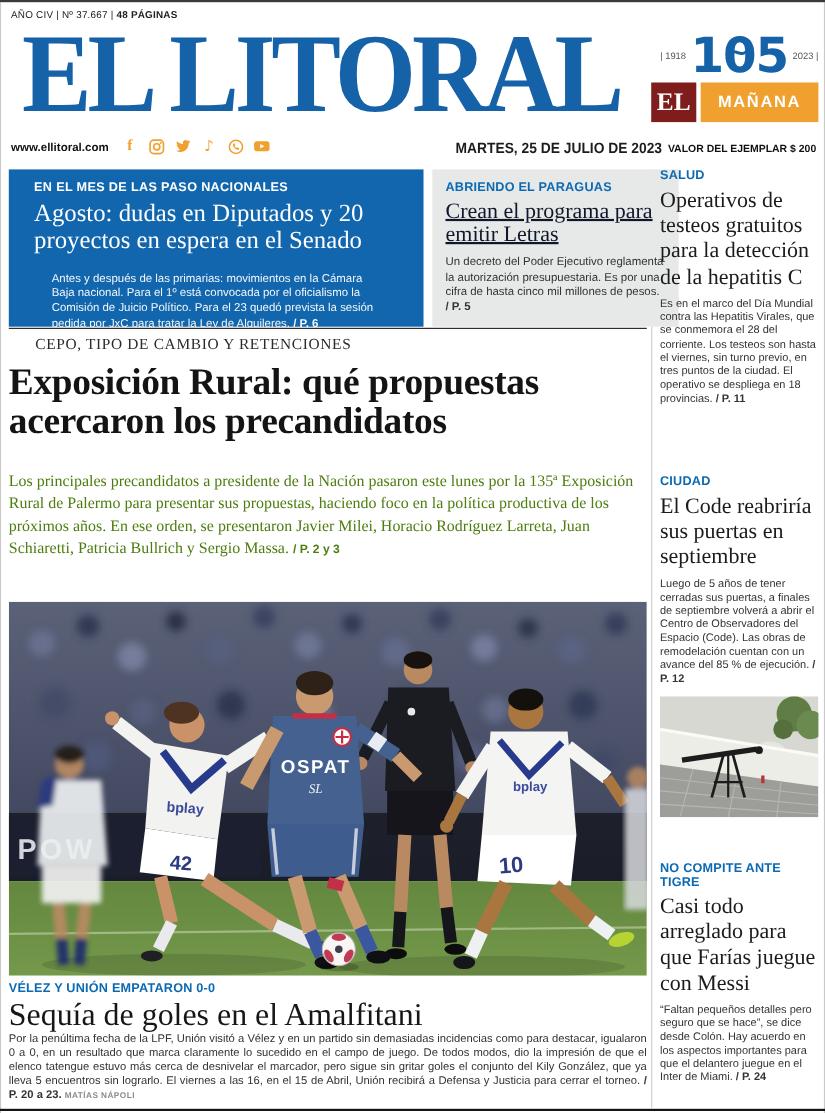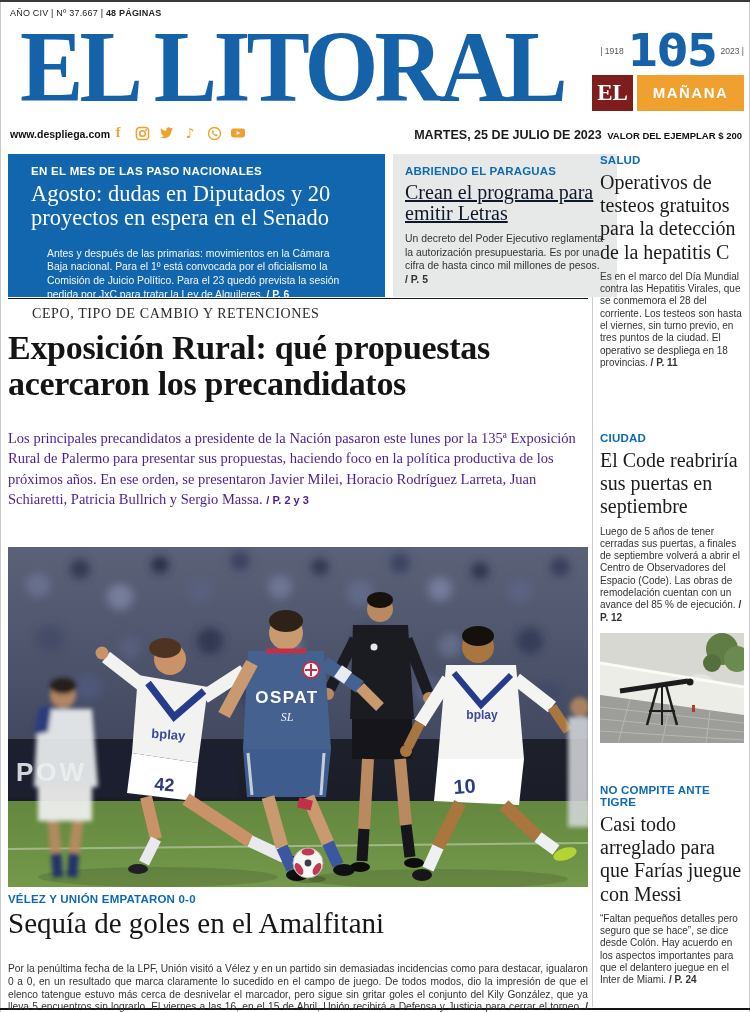--- a/index.html
+++ b/index.html
@@ -50,28 +50,28 @@
               padding:11px 12px;box-sizing:border-box;}
   .box-letras h2{margin:5px 0 7px 0;font-family:"Liberation Serif",serif;font-weight:normal;
                  font-size:20px;line-height:1.07;color:#0f172a;text-decoration:underline;}
   .box-letras p{margin:0;font-size:10.4px;line-height:1.33;color:#333;}
   
   .main-story{left:8px;top:296px;width:580px;border-top:1px solid #161616;padding-top:7px;}
   .main-kicker{font-family:"Liberation Serif",serif;font-size:14px;letter-spacing:.6px;color:#2b2b2b;margin-left:24px;}
   .main-headline{margin:8px 0 0 0;font-family:"Liberation Serif",serif;font-weight:bold;
                  font-size:34px;line-height:1.06;color:#141414;letter-spacing:-.3px;}
   .main-deck{margin:26px 0 0 0;font-family:"Liberation Serif",serif;font-size:14.5px;
-             line-height:1.4;color:#4c1d95;}
+             line-height:1.4;color:#4d7c0f;}
   .main-deck .pref{font-size:11px;}
   
   .photo-match{left:8px;top:545px;width:580px;height:340px;}
   .photo-match svg{display:block;}
   
   .futbol{left:8px;top:891px;width:580px;}
-  .futbol h2{margin:3px 0 25px 0;font-family:"Liberation Serif",serif;font-weight:normal;
+  .futbol h2{margin:3px 0 1px 0;font-family:"Liberation Serif",serif;font-weight:normal;
              font-size:29px;line-height:1.05;color:#161616;}
   .futbol p{margin:0;font-size:10.2px;line-height:1.24;color:#333;text-align:justify;}
   
   .side{left:600px;width:144px;}
   .side h2{margin:5px 0 7px 0;font-family:"Liberation Serif",serif;font-weight:normal;
            font-size:20px;line-height:1.16;color:#1b1b1b;}
   .side p{margin:0;font-size:10px;line-height:1.23;color:#333;}
   .side-photo{margin-top:9px;width:144px;height:110px;}
   .sec-salud{top:152px;}
   .sec-ciudad{top:430px;}
@@ -91,21 +91,21 @@
       <span class="anniv-year">| 1918</span>
       <span class="anniv-num"><span>1</span><span>0</span><span>5</span><span class="anniv-tilde">~</span></span>
       <span class="anniv-year">2023 |</span>
     </div>
     <div class="anniv-badges">
       <div class="badge-el">EL</div>
       <div class="badge-manana">MAÑANA</div>
     </div>
   </div>
 
-  <div class="abs website">www.despliega.com</div>
+  <div class="abs website">www.ellitoral.com</div>
 
   <div class="abs socials">
     <span class="soc" style="font-family:'Liberation Serif',serif;">f</span>
     <span class="soc">
       <svg width="15" height="15" viewBox="0 0 16 16">
           <rect x="1.5" y="1.5" width="13" height="13" rx="3.6" fill="none" stroke="#efa02f" stroke-width="1.6"></rect>
           <circle cx="8" cy="8" r="3" fill="none" stroke="#efa02f" stroke-width="1.6"></circle>
           <circle cx="11.8" cy="4.2" r="1" fill="#efa02f"></circle>
         </svg>
     </span>

